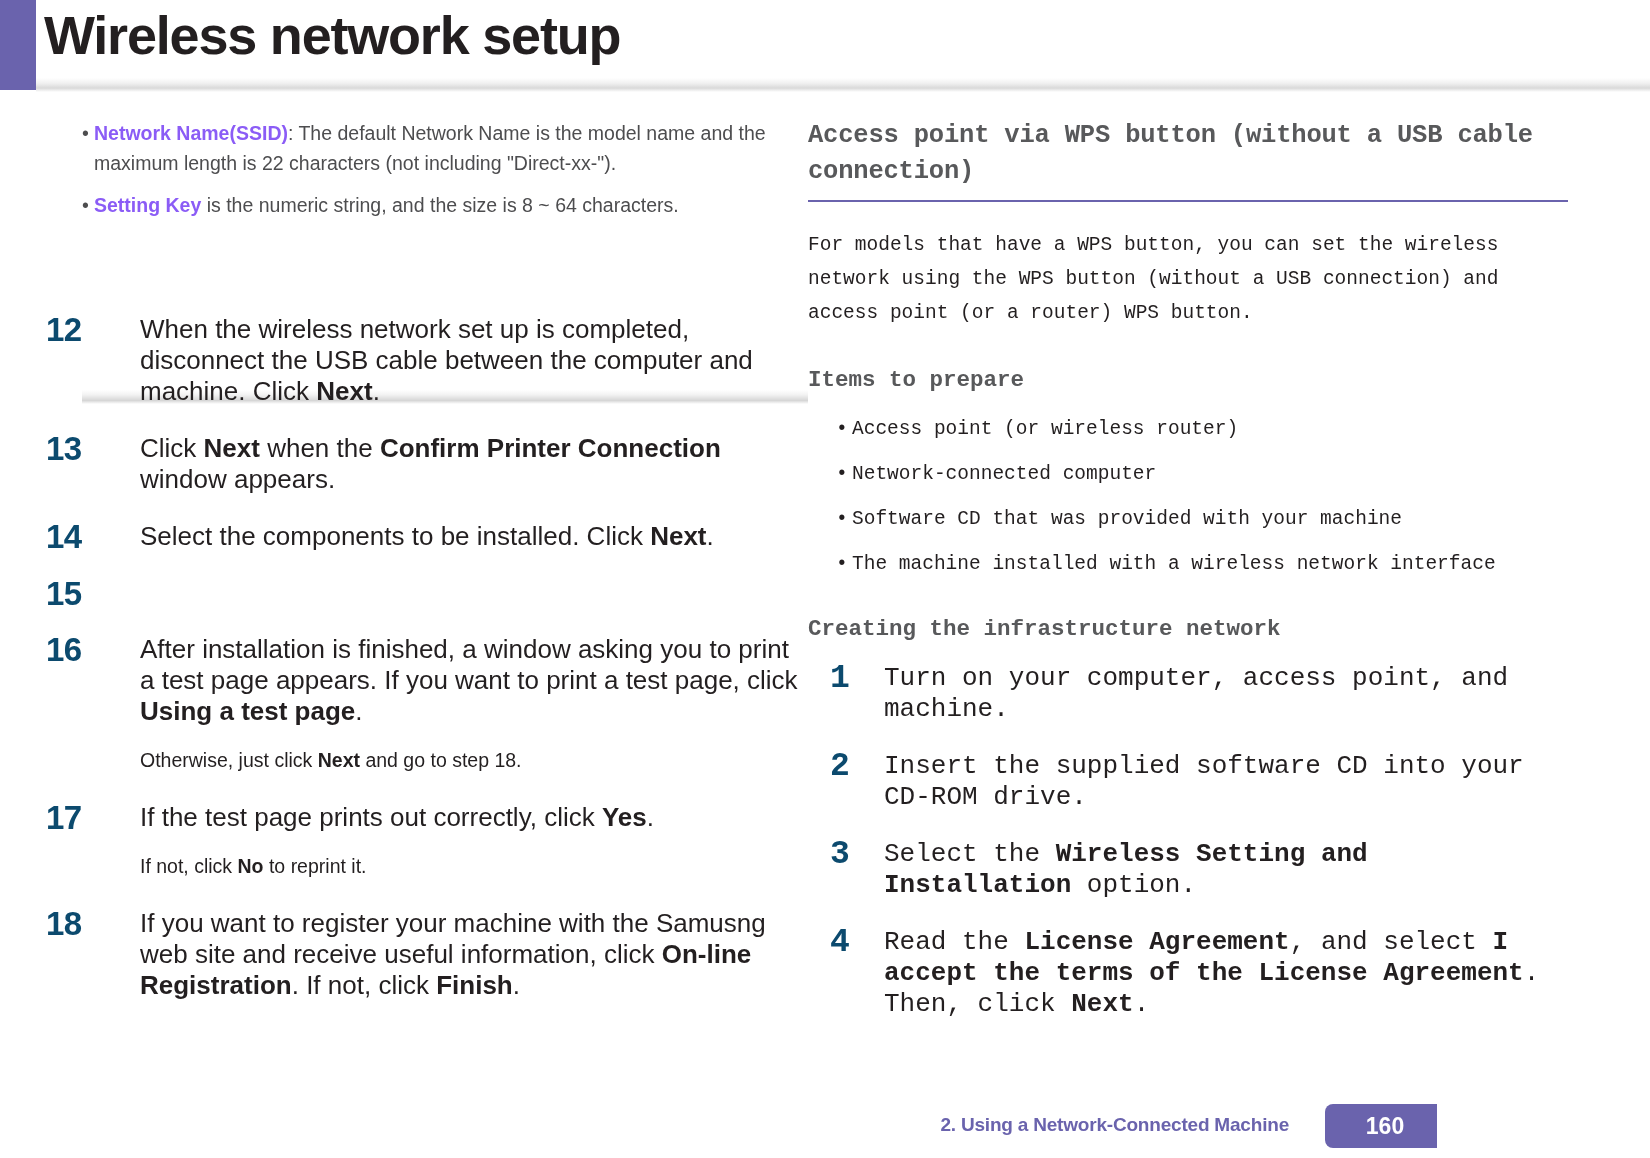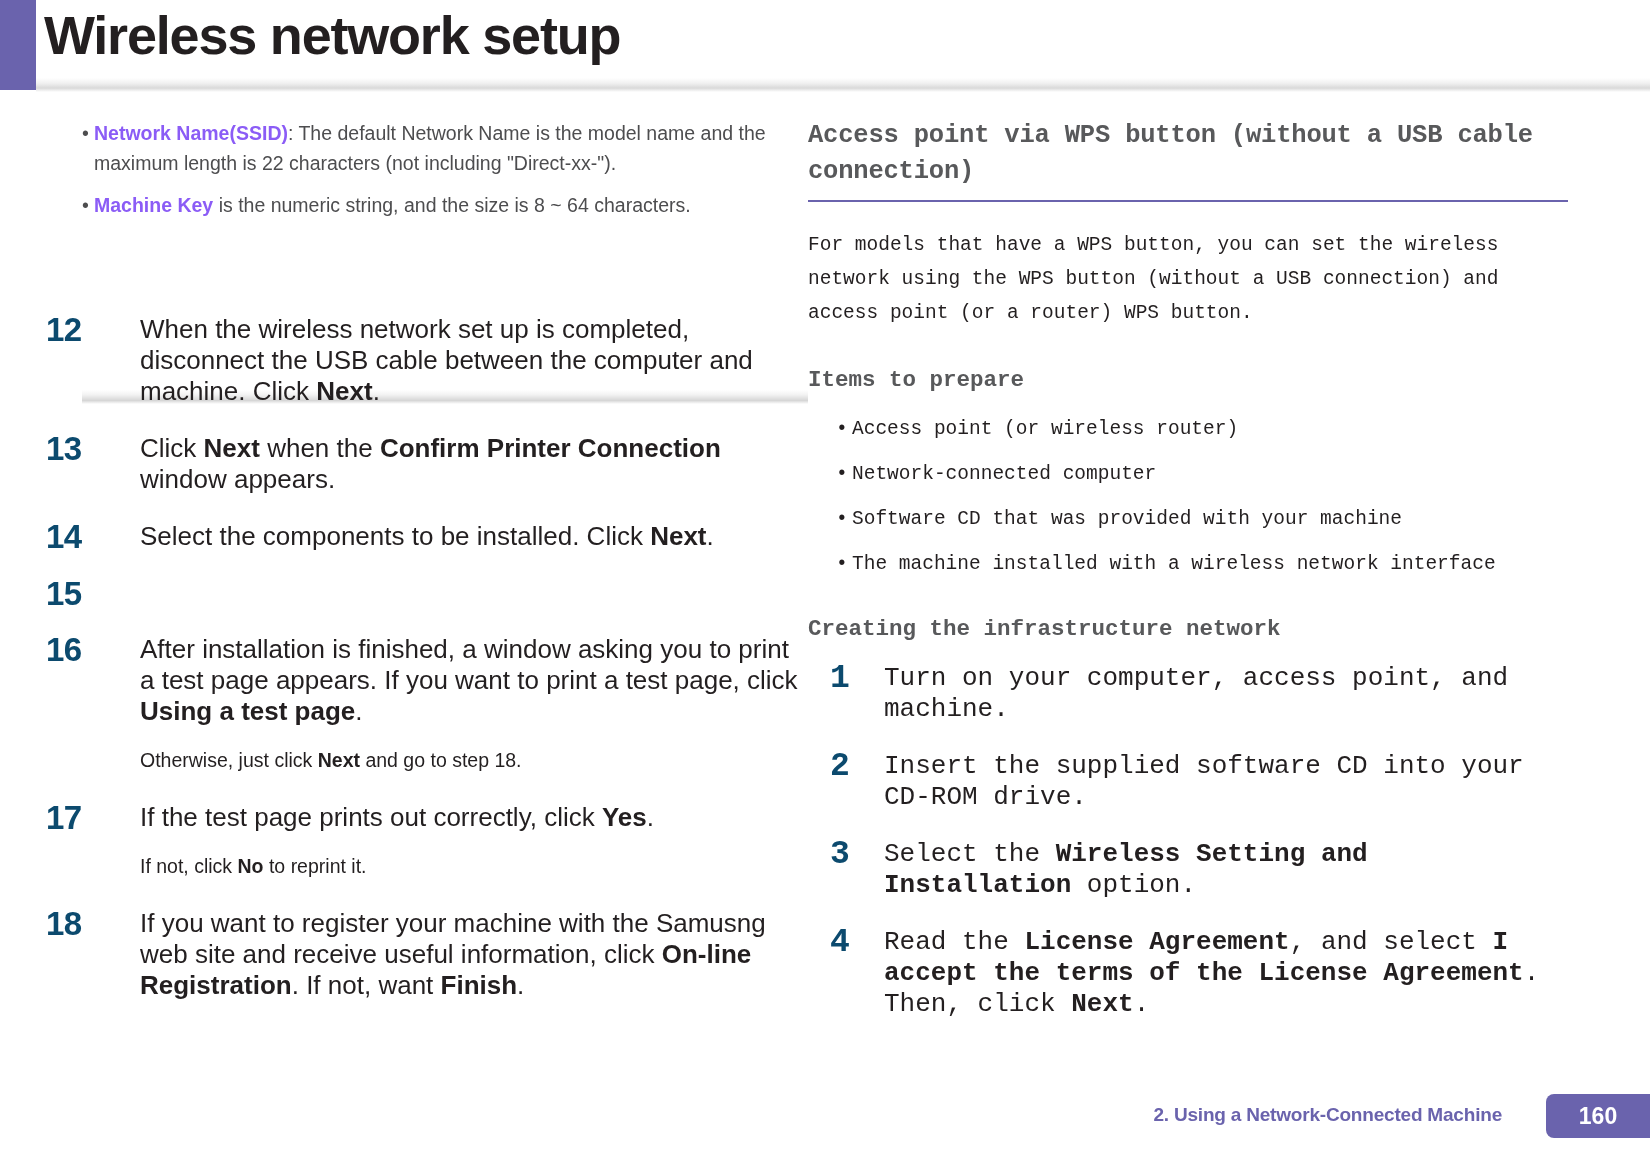--- a/index.html
+++ b/index.html
@@ -190,22 +190,22 @@
   }
 
   .steps-right { margin-top: 4px; }
   .steps-right .step { padding-left: 76px; margin-bottom: 26px; }
   .steps-right .step-num { width: 58px; left: 22px; }
 
   
   .page-footer {
     position: absolute;
     left: 0;
-    bottom: 20px;
-    width: 1650px;
+    bottom: 10px;
+    width: 1437px;
     height: 44px;
   }
   .footer-text {
     position: absolute;
     right: 148px;
     top: 10px;
     font-size: 19px;
     font-weight: bold;
     color: #6a63ad;
     white-space: nowrap;
@@ -219,41 +219,42 @@
     height: 44px;
     background: #6a63ad;
     border-top-left-radius: 8px;
     border-bottom-left-radius: 8px;
     color: #ffffff;
     font-size: 23px;
     font-weight: bold;
     display: flex;
     align-items: center;
     justify-content: center;
+    padding-left: 8px;
   }
 </style>
 </head>
 <body>
 
 <div class="page-header">
   <div class="header-accent-bar"></div>
   <div class="page-title">Wireless network setup</div>
   <div class="header-shadow"></div>
 </div>
 
 <div class="col-left">
 
   <ul class="note-list">
     <li class="note-item">
       <span class="bullet-dot">•</span>
       <b>Network Name(SSID)</b><span>: The default Network Name is the model name and the maximum length is 22 characters (not including "Direct-xx-").</span>
     </li>
     <li class="note-item">
       <span class="bullet-dot">•</span>
-      <b>Machine Key</b><span> is the numeric string, and the size is 8 ~ 64 characters.</span>
+      <b>Setting Key</b><span> is the numeric string, and the size is 8 ~ 64 characters.</span>
     </li>
   </ul>
 
   <div class="section-rule"></div>
 
   <div class="steps">
 
     <div class="step">
       <div class="step-num">12</div>
       <div class="step-body"><span>When the wireless network set up is completed, disconnect the USB cable between the computer and machine. Click </span><b>Next</b><span>.</span></div>
@@ -280,21 +281,21 @@
     </div>
 
     <div class="step">
       <div class="step-num">17</div>
       <div class="step-body"><span>If the test page prints out correctly, click </span><b>Yes</b><span>.</span></div>
       <div class="step-sub"><span>If not, click </span><b>No</b><span> to reprint it.</span></div>
     </div>
 
     <div class="step">
       <div class="step-num">18</div>
-      <div class="step-body"><span>If you want to register your machine with the Samusng web site and receive useful information, click </span><b>On-line Registration</b><span>. If not, want </span><b>Finish</b><span>.</span></div>
+      <div class="step-body"><span>If you want to register your machine with the Samusng web site and receive useful information, click </span><b>On-line Registration</b><span>. If not, click </span><b>Finish</b><span>.</span></div>
     </div>
 
   </div>
 </div>
 
 <div class="col-right">
 
   <div class="h2-block">
     <div class="h2-title">Access point via WPS button (without a USB cable connection)</div>
     <div class="h2-rule"></div>

